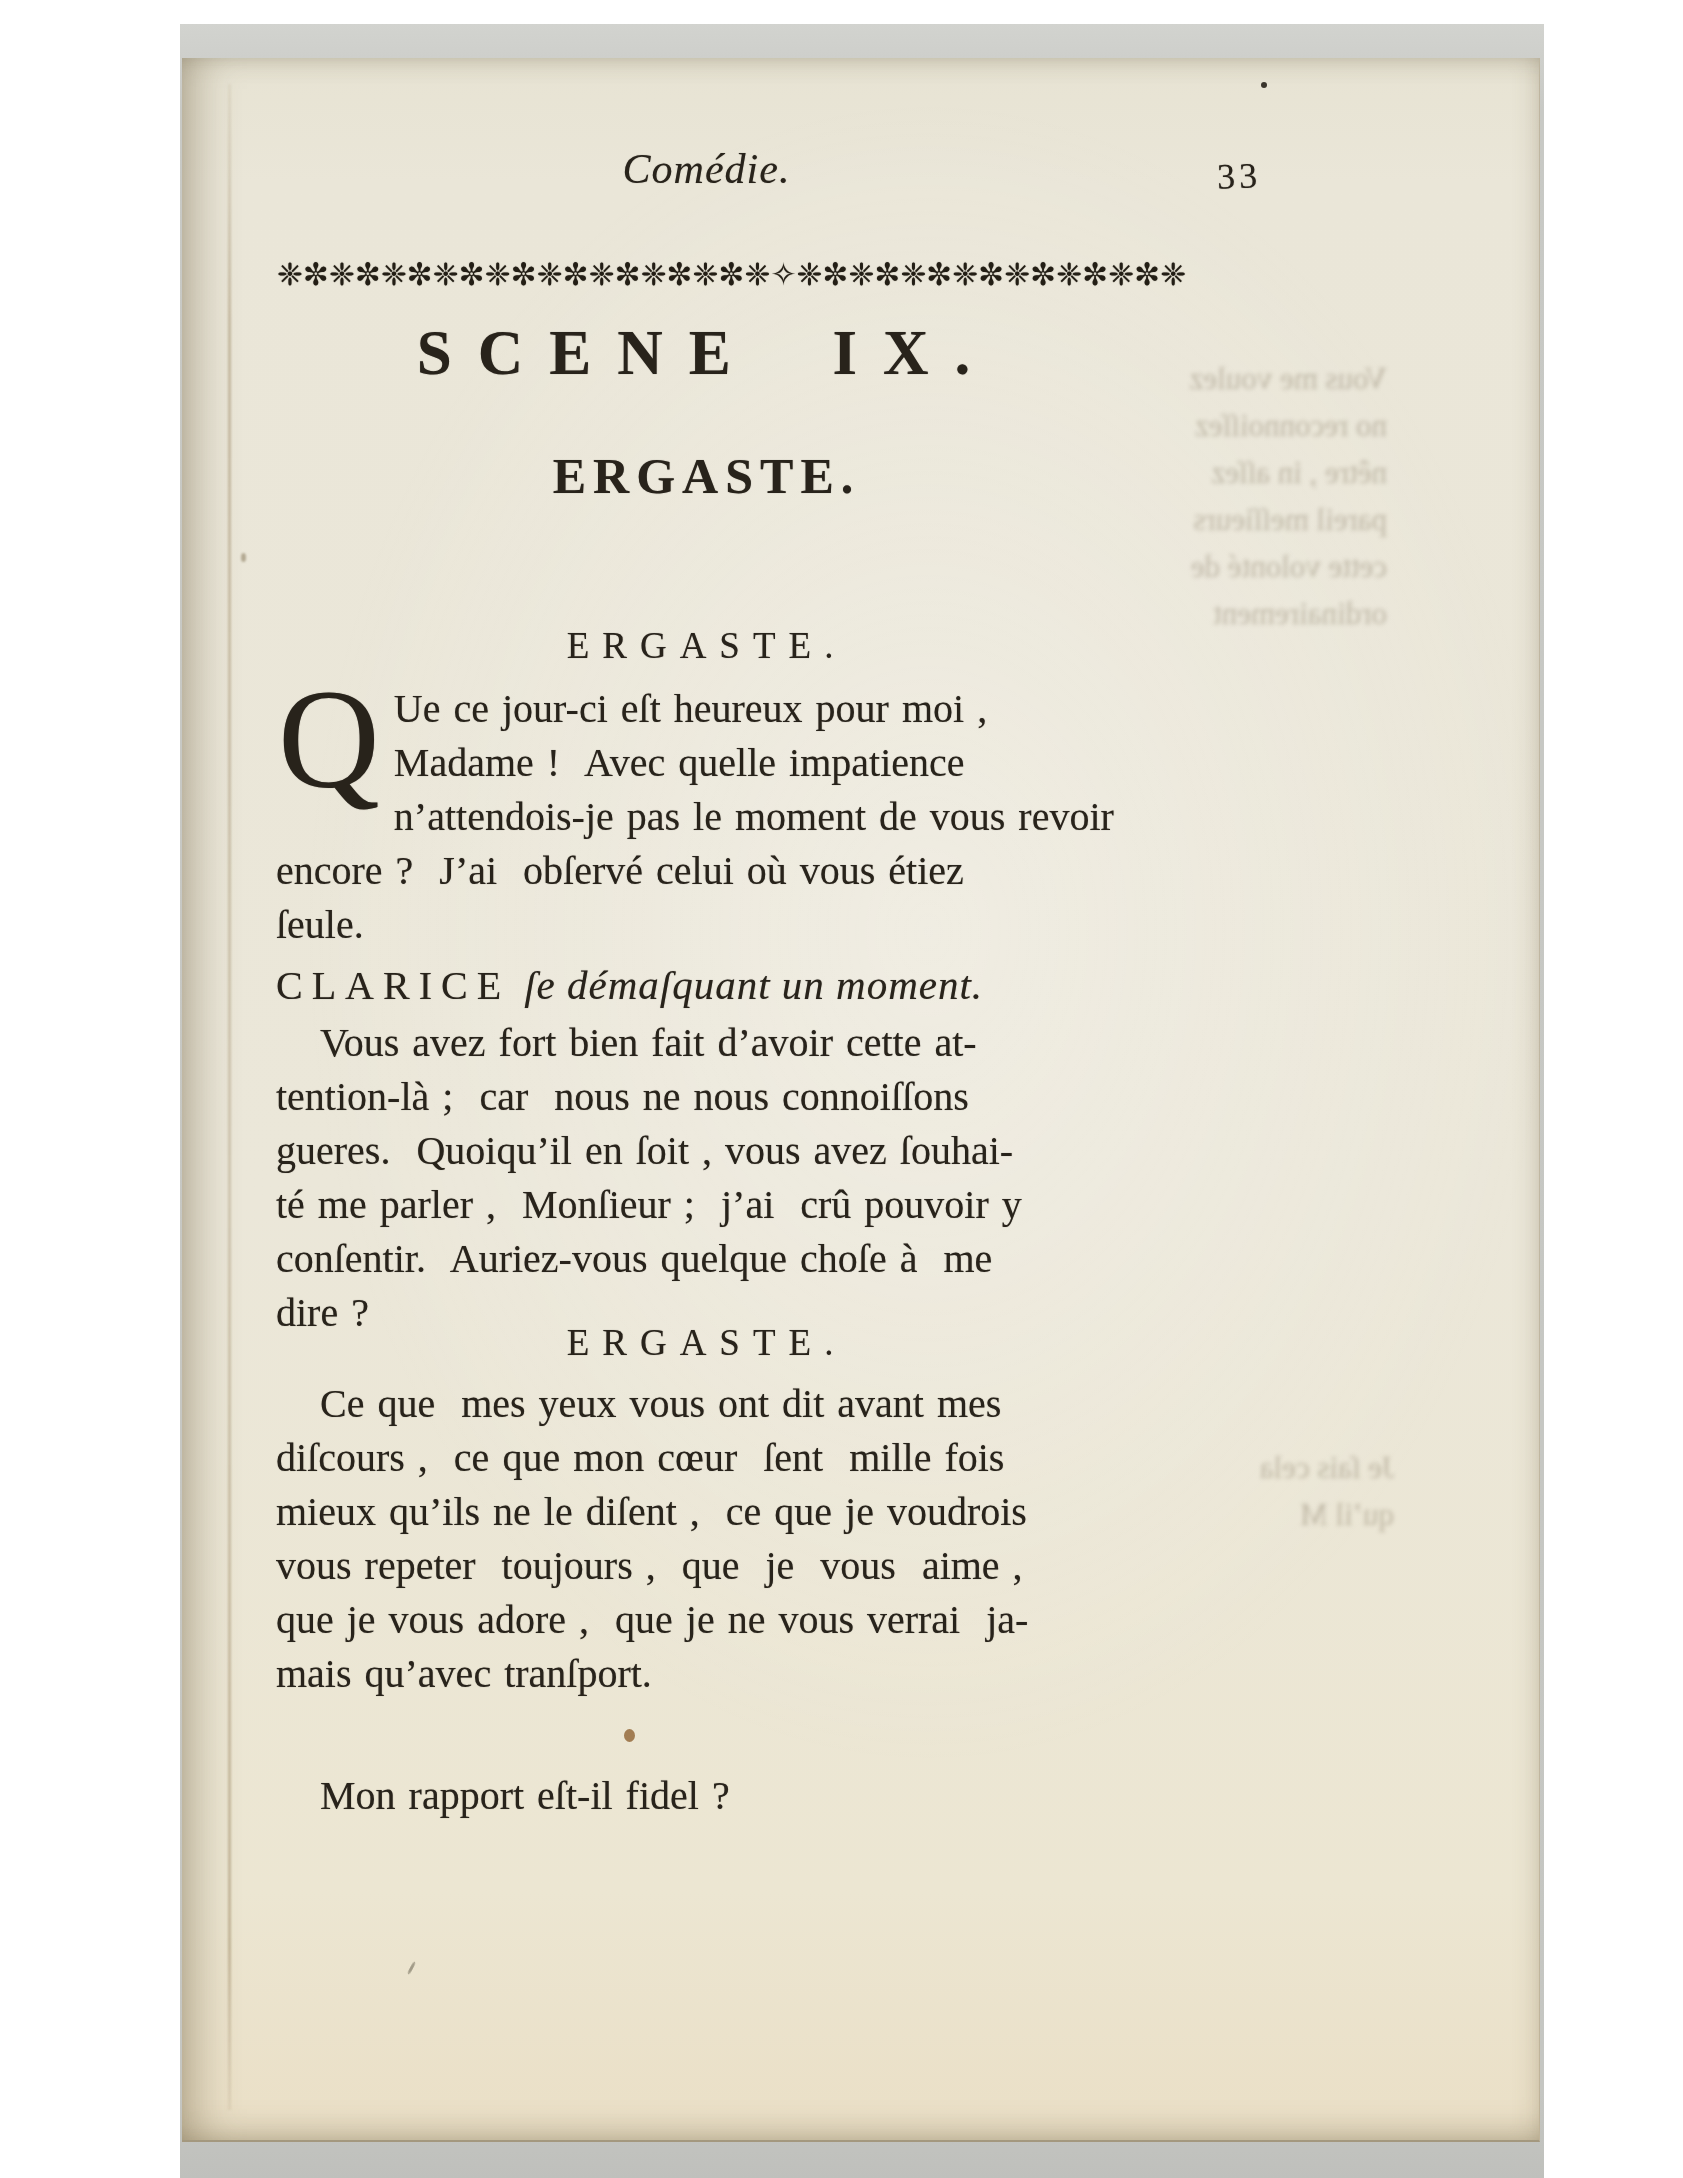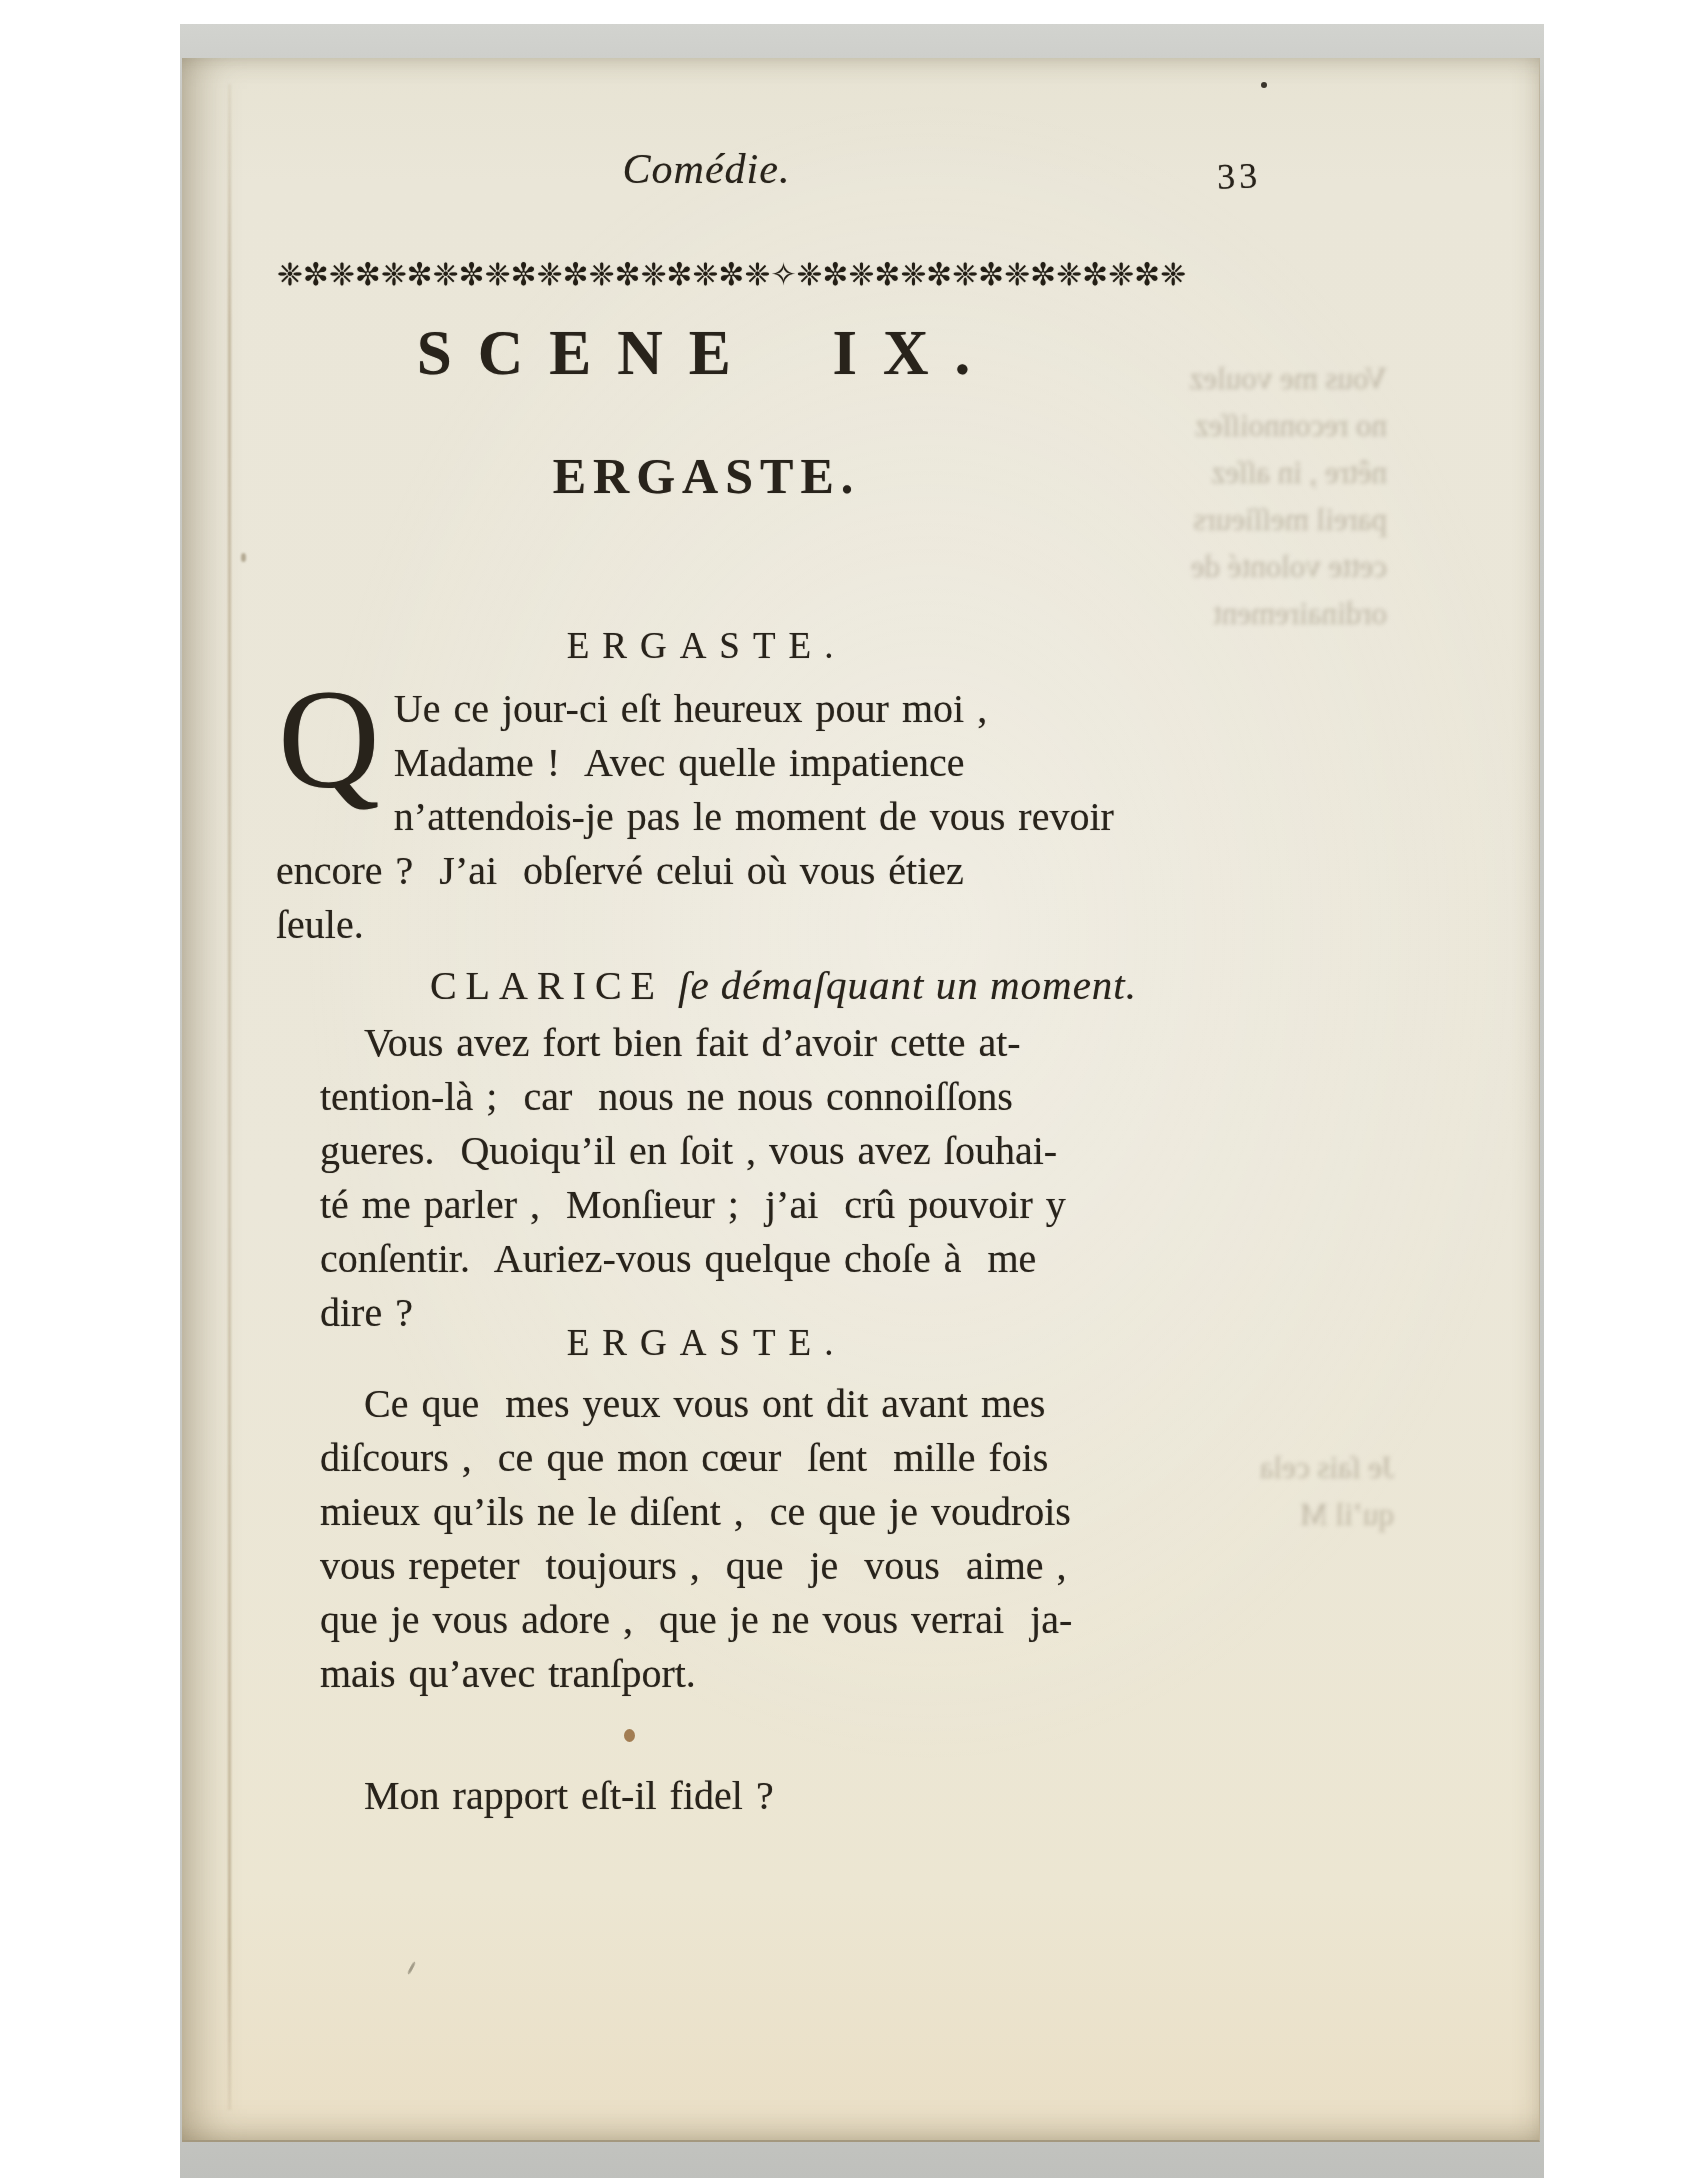--- a/index.html
+++ b/index.html
@@ -64,23 +64,23 @@
     position:absolute;left:94px;width:859px;
     font-size:40px;line-height:54px;word-spacing:3px;
   }
   .para-text{white-space:pre-wrap;}
   .dropcap{
     float:left;
     font-size:141px;line-height:103px;
     padding:6px 14px 0 2px;
     font-weight:normal;
   }
-  .indented{text-indent:44px;margin-left:44px;}
+  .indented{text-indent:44px;}
   .mixed-line{
-    position:absolute;left:94px;width:861px;text-align:right;
+    position:absolute;left:94px;width:861px;text-align:left;
     font-size:40px;
   }
   .mixed-line .sp{letter-spacing:9px;word-spacing:2px;}
   .mixed-line .dir{font-style:italic;letter-spacing:1px;margin-left:14px;font-size:41px;}
   .ghost{
     position:absolute;
     color:rgba(118,106,82,0.38);
     font-size:31px;line-height:47px;
     transform:scaleX(-1);
     filter:blur(2px);

